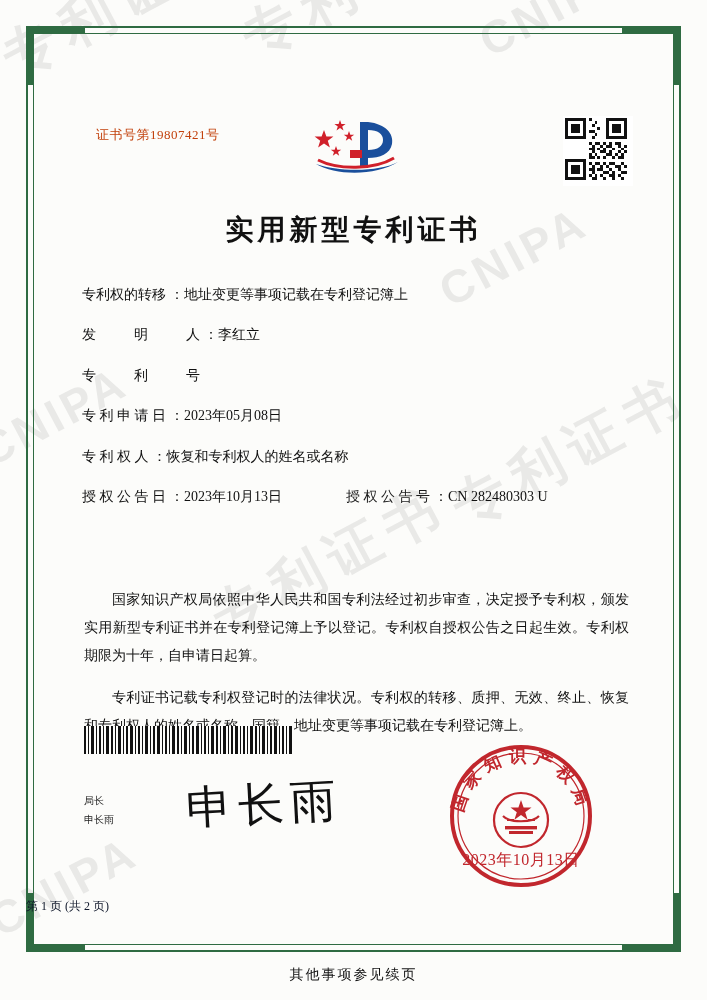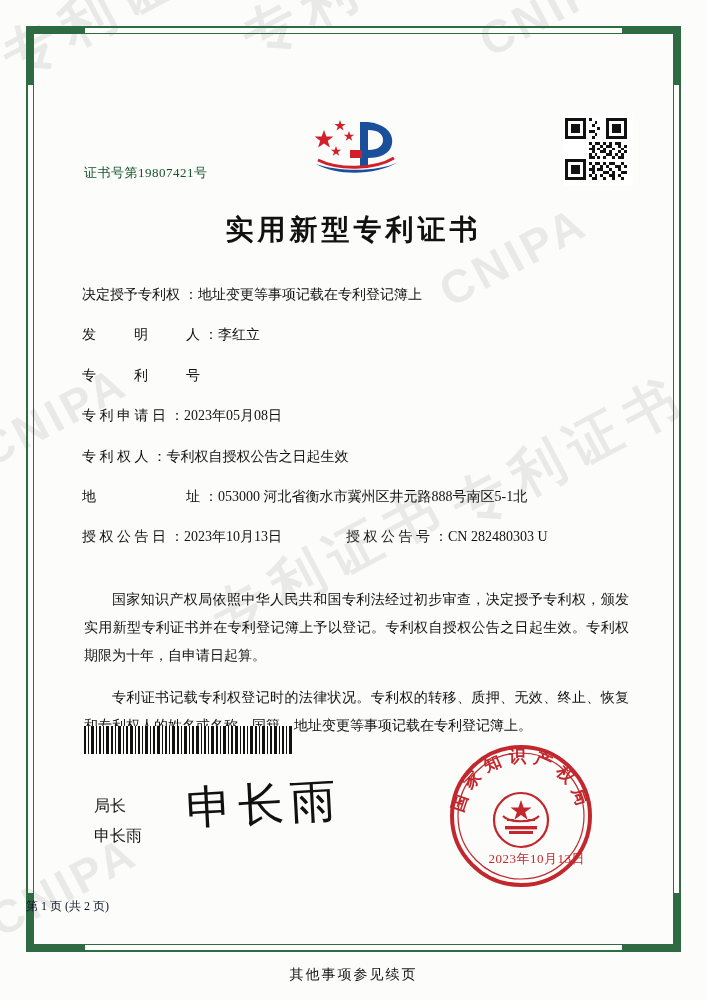--- a/index.html
+++ b/index.html
@@ -79,26 +79,25 @@
     position: absolute;
     left: 26px;
     top: 26px;
     right: 26px;
     bottom: 48px;
     z-index: 4;
   }
 
   .cert-no {
     position: absolute;
-    left: 58px;
+    left: 70px;
     top: 100px;
     font-size: 13px;
     letter-spacing: 0.5px;
-    color: #14532d;
-    margin-top: 38px;
+    color: #c2410c;
   }
 
   
   .logo {
     position: absolute;
     left: 50%;
     top: 88px;
     transform: translateX(-50%);
     width: 120px;
     height: 68px;
@@ -179,23 +178,23 @@
     position: absolute;
     left: 58px;
     top: 700px;
     width: 210px;
     height: 28px;
   }
 
   
   .sig-block {
     position: absolute;
-    left: 68px;
+    left: 58px;
     top: 765px;
-    font-size: 16px;
+    font-size: 10px;
     line-height: 1.9;
   }
   .sig-script {
     position: absolute;
     left: 160px;
     top: 748px;
     font-size: 46px;
     font-family: "Liberation Serif", serif;
     color: #111;
     letter-spacing: 6px;
@@ -208,22 +207,22 @@
     right: 86px;
     top: 716px;
     width: 148px;
     height: 148px;
   }
   .seal-date {
     position: absolute;
     right: 96px;
     top: 824px;
     width: 128px;
-    text-align: right;
-    font-size: 13px;
+    text-align: center;
+    font-size: 16px;
     color: #c1272d;
     letter-spacing: 0.5px;
   }
 
   .page-no {
     position: absolute;
     left: 0;
     right: 0;
     bottom: 37px;
     font-size: 12px;
@@ -375,47 +374,43 @@
             <rect x="19" y="20" width="1" height="1"></rect>
         </g>
       </svg>
     </div>
 
     <div class="main-title">实用新型专利证书</div>
 
     <div class="fields">
 
       <div class="frow">
-        <span class="flabel lbl-plain">决定授予专利权</span>
+        <span class="flabel lbl-plain">专利权的转移</span>
         <span class="fval">：地址变更等事项记载在专利登记簿上</span>
       </div>
 
       <div class="frow">
         <span class="flabel lbl-sp-4">发 明 人</span>
         <span class="fval">：李红立</span>
       </div>
 
       <div class="frow">
         <span class="flabel lbl-sp-4">专 利 号</span>
       </div>
 
       <div class="frow">
         <span class="flabel lbl-plain">专 利 申 请 日</span>
         <span class="fval">：2023年05月08日</span>
       </div>
 
       <div class="frow">
         <span class="flabel lbl-plain">专 利 权 人</span>
-        <span class="fval">：专利权自授权公告之日起生效</span>
+        <span class="fval">：恢复和专利权人的姓名或名称</span>
       </div>
 
-      <div class="frow">
-        <span class="flabel lbl-sp-5">地 址</span>
-        <span class="fval">：053000 河北省衡水市冀州区井元路888号南区5-1北</span>
-      </div>
 
       <div class="frow two-col">
         <span class="flabel lbl-plain">授 权 公 告 日</span>
         <span class="fval">：2023年10月13日</span>
         <span class="right-part">授 权 公 告 号</span>
         <span class="fval">：CN 282480303 U</span>
       </div>
 
     </div>
 

